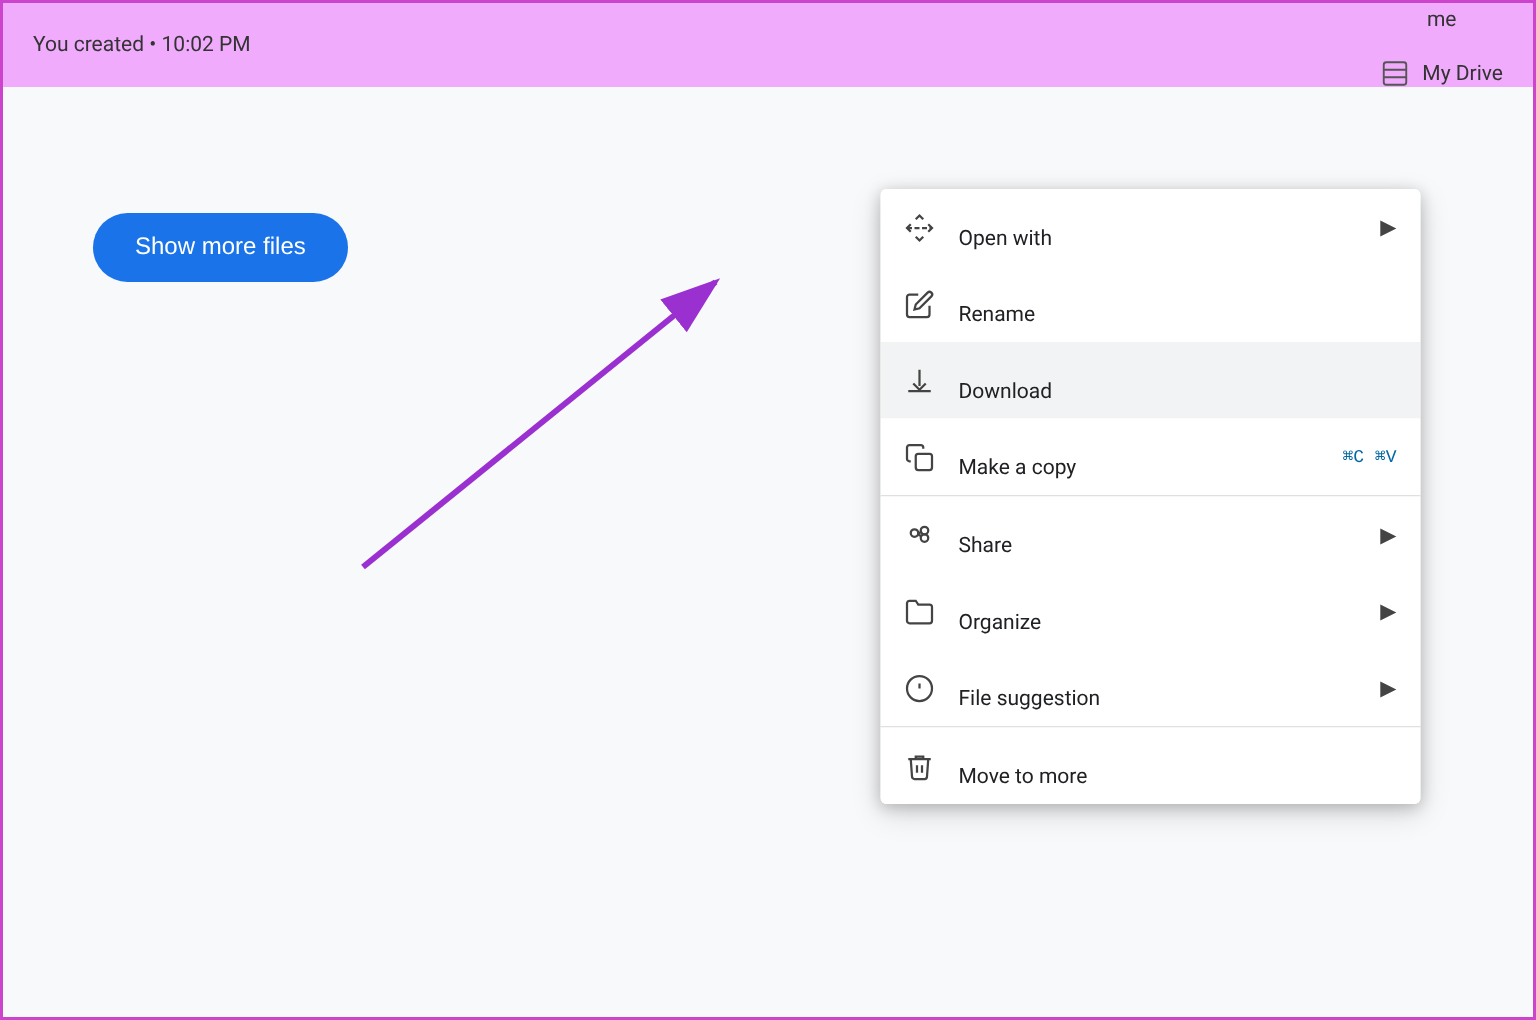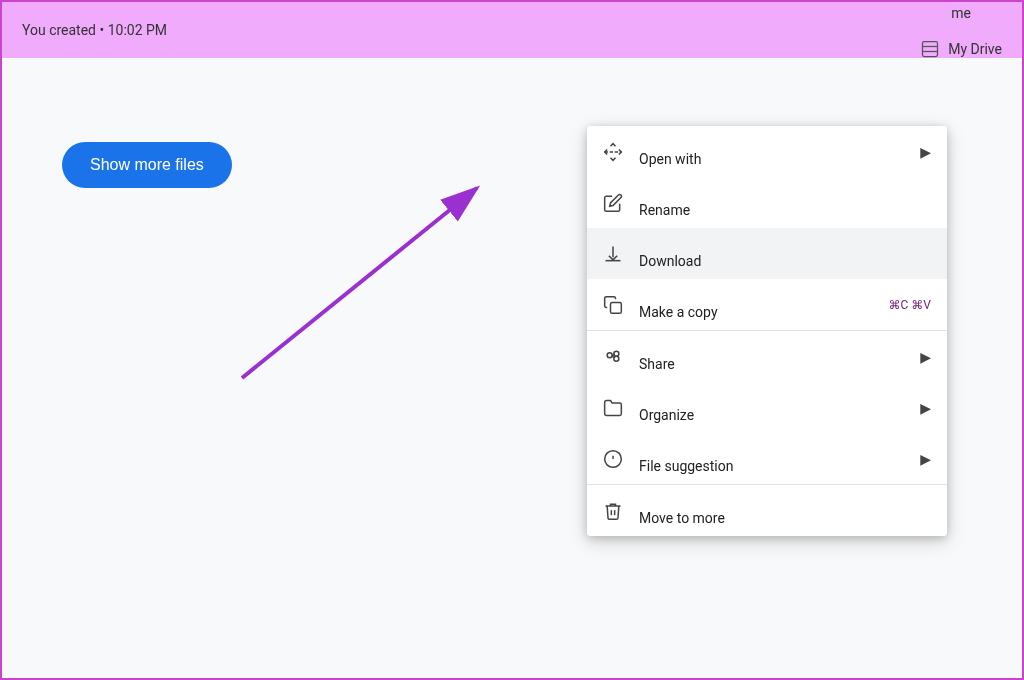--- a/index.html
+++ b/index.html
@@ -146,22 +146,23 @@
 
     .menu-item-label {
       flex: 1;
       font-size: 14px;
       color: #202124;
       margin-top: 15px;
     }
 
     .menu-item-shortcut {
       font-size: 12px;
-      color: #701a75;
+      color: #0369a1;
       margin-left: auto;
+      font-family: Liberation Mono, monospace;
     }
 
     .menu-item-arrow {
       margin-left: auto;
       color: #444;
       font-size: 14px;
     }
 
     
     .avatar-circle {

